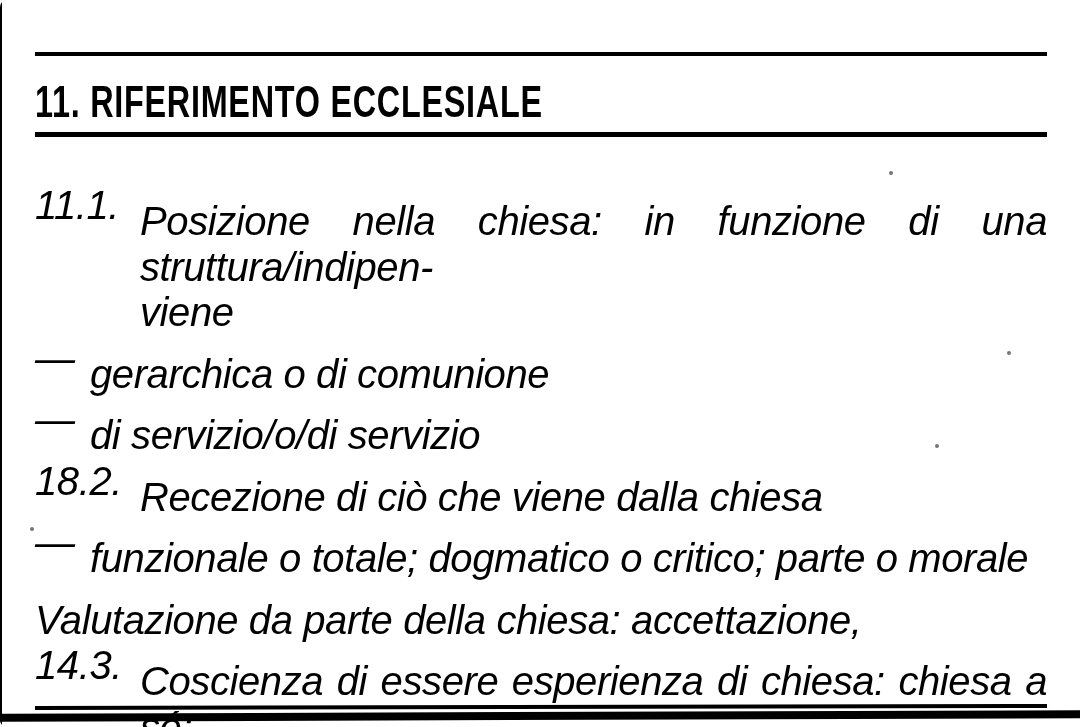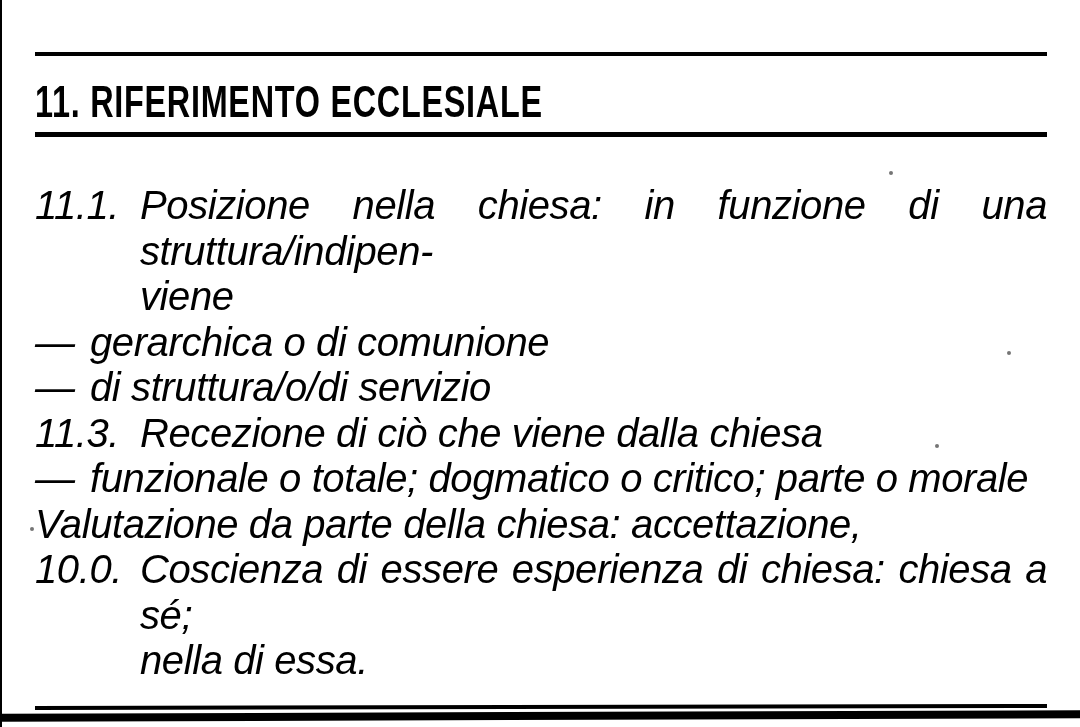--- a/index.html
+++ b/index.html
@@ -8,20 +8,21 @@
     background: #ffffff;
   }
   .page {
     position: relative;
     width: 1080px;
     height: 727px;
     background: #ffffff;
     color: #000000;
     font-family: "Liberation Sans", sans-serif;
     overflow: hidden;
+    border-radius: 7px;
   }
   
   .edge-left {
     position: absolute;
     left: 0; top: 0;
     width: 2px; height: 727px;
     background: #000;
   }
   .edge-bottom {
     position: absolute;
@@ -72,21 +73,21 @@
   .marker {
     flex: 0 0 105px;
     width: 105px;
     line-height: 45.5px;
     white-space: nowrap;
   }
   .item.dash .marker {
     flex-basis: 55px;
     width: 55px;
   }
-  .content { flex: 1 1 auto; min-width: 0; }
+  .content { flex: 1 1 auto; min-width: 0; margin-top: 16px; }
   .line {
     line-height: 45.5px;
     white-space: nowrap;
   }
   .line.justify {
     white-space: normal;
     text-align: justify;
     text-align-last: justify;
   }
 </style>
@@ -117,46 +118,46 @@
     <div class="item dash">
       <div class="marker">—</div>
       <div class="content">
         <div class="line">gerarchica o di comunione</div>
       </div>
     </div>
 
     <div class="item dash">
       <div class="marker">—</div>
       <div class="content">
-        <div class="line">di struttura/o/di servizio</div>
+        <div class="line">di servizio/o/di servizio</div>
       </div>
     </div>
 
     <div class="item">
-      <div class="marker">11.3.</div>
+      <div class="marker">18.2.</div>
       <div class="content">
         <div class="line">Recezione di ciò che viene dalla chiesa</div>
       </div>
     </div>
 
     <div class="item dash">
       <div class="marker">—</div>
       <div class="content">
         <div class="line">funzionale o totale; dogmatico o critico; parte o morale</div>
       </div>
     </div>
 
     <div class="item">
       <div class="content">
         <div class="line">Valutazione da parte della chiesa: accettazione,</div>
       </div>
     </div>
 
     <div class="item">
-      <div class="marker">10.0.</div>
+      <div class="marker">14.3.</div>
       <div class="content">
         <div class="line justify">Coscienza di essere esperienza di chiesa: chiesa a sé;</div>
         <div class="line">nella di essa.</div>
       </div>
     </div>
 
   </div>
 
   <div class="rule rule-bottom"></div>
   <div class="edge-bottom"></div>

